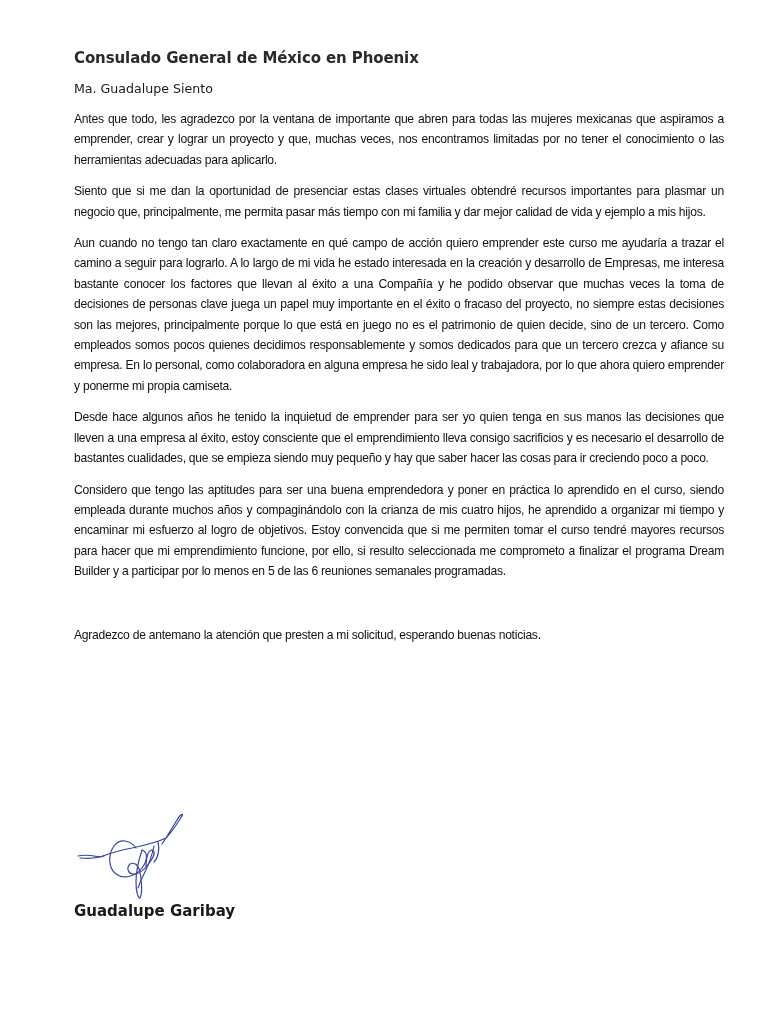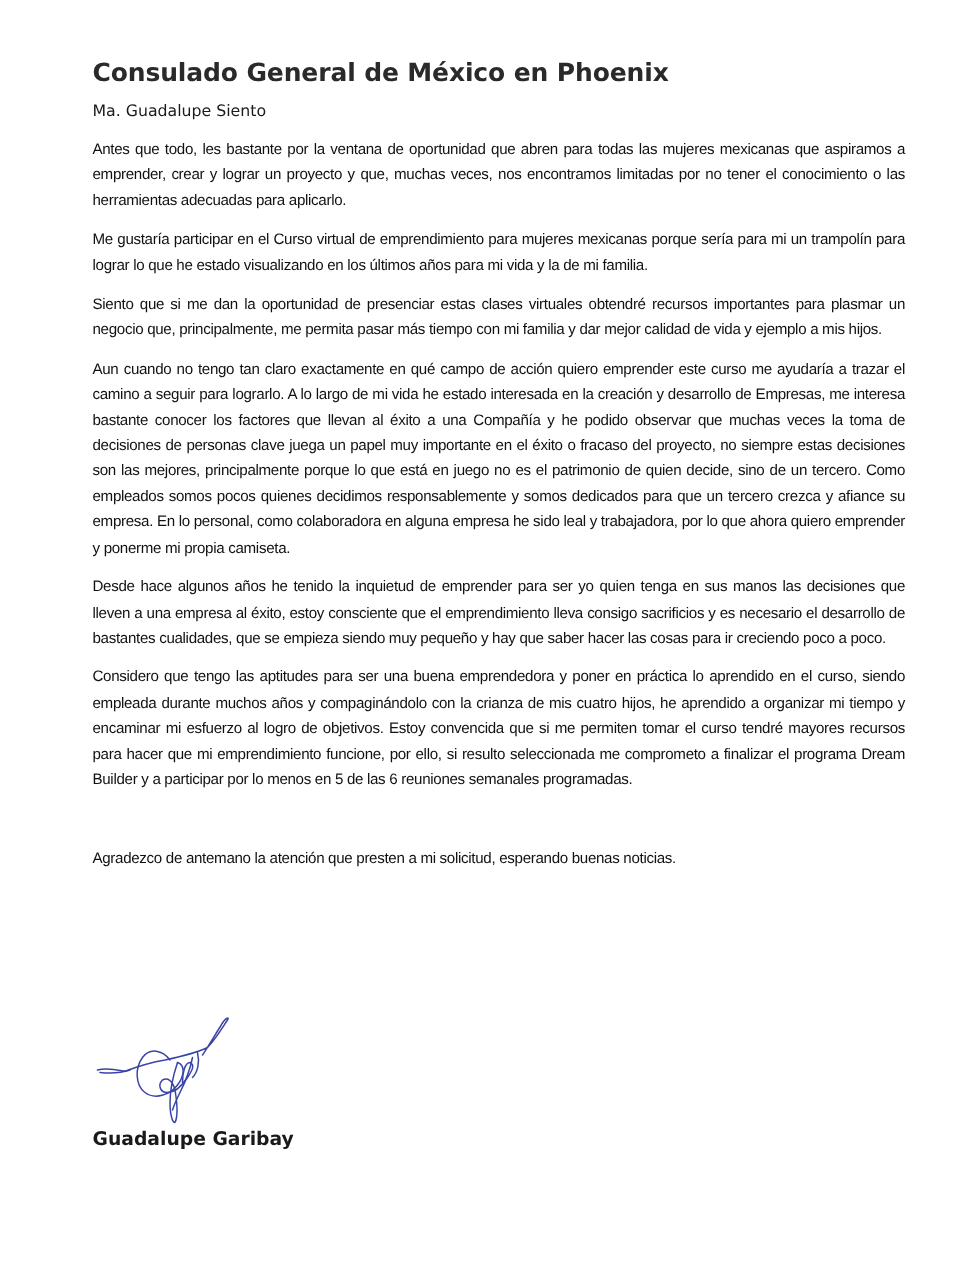--- a/index.html
+++ b/index.html
@@ -17,21 +17,21 @@
     }
     .page {
       position: absolute;
       left: 74px;
       top: 48px;
       width: 650px;
     }
     .title {
       font-family: "DejaVu Sans", sans-serif;
       font-weight: bold;
-      font-size: 20px;
+      font-size: 15px;
       color: #2a2a2a;
       margin: 0;
       letter-spacing: -0.1px;
       line-height: 20px;
     }
     .subtitle {
       font-family: "DejaVu Sans", sans-serif;
       font-size: 12.6px;
       color: #1a1a1a;
       margin: 13px 0 0 0;
@@ -86,22 +86,21 @@
     }
   </style>
 </head>
 <body>
 
 <div class="page">
   <h1 class="title">Consulado General de México en Phoenix</h1>
   <p class="author">Ma. Guadalupe Siento</p>
 
   <div class="body-text">
-    <p class="para">Antes que todo, les bastante por la ventana de oportunidad que abren para todas las mujeres mexicanas que aspiramos a emprender, crear y lograr un proyecto y que, muchas veces, nos encontramos limitadas por no tener el conocimiento o las herramientas adecuadas para aplicarlo.</p>
-    <p class="para">Me gustaría participar en el Curso virtual de emprendimiento para mujeres mexicanas porque sería para mi un trampolín para lograr lo que he estado visualizando en los últimos años para mi vida y la de mi familia.</p>
+    <p class="para">Antes que todo, les agradezco por la ventana de importante que abren para todas las mujeres mexicanas que aspiramos a emprender, crear y lograr un proyecto y que, muchas veces, nos encontramos limitadas por no tener el conocimiento o las herramientas adecuadas para aplicarlo.</p>
     <p class="para">Siento que si me dan la oportunidad de presenciar estas clases virtuales obtendré recursos importantes para plasmar un negocio que, principalmente, me permita pasar más tiempo con mi familia y dar mejor calidad de vida y ejemplo a mis hijos.</p>
     <p class="para">Aun cuando no tengo tan claro exactamente en qué campo de acción quiero emprender este curso me ayudaría a trazar el camino a seguir para lograrlo. A lo largo de mi vida he estado interesada en la creación y desarrollo de Empresas, me interesa bastante conocer los factores que llevan al éxito a una Compañía y he podido observar que muchas veces la toma de decisiones de personas clave juega un papel muy importante en el éxito o fracaso del proyecto, no siempre estas decisiones son las mejores, principalmente porque lo que está en juego no es el patrimonio de quien decide, sino de un tercero. Como empleados somos pocos quienes decidimos responsablemente y somos dedicados para que un tercero crezca y afiance su empresa. En lo personal, como colaboradora en alguna empresa he sido leal y trabajadora, por lo que ahora quiero emprender y ponerme mi propia camiseta.</p>
     <p class="para">Desde hace algunos años he tenido la inquietud de emprender para ser yo quien tenga en sus manos las decisiones que lleven a una empresa al éxito, estoy consciente que el emprendimiento lleva consigo sacrificios y es necesario el desarrollo de bastantes cualidades, que se empieza siendo muy pequeño y hay que saber hacer las cosas para ir creciendo poco a poco.</p>
     <p class="para last-body">Considero que tengo las aptitudes para ser una buena emprendedora y poner en práctica lo aprendido en el curso, siendo empleada durante muchos años y compaginándolo con la crianza de mis cuatro hijos, he aprendido a organizar mi tiempo y encaminar mi esfuerzo al logro de objetivos. Estoy convencida que si me permiten tomar el curso tendré mayores recursos para hacer que mi emprendimiento funcione, por ello, si resulto seleccionada me comprometo a finalizar el programa Dream Builder y a participar por lo menos en 5 de las 6 reuniones semanales programadas.</p>
   </div>
 
   <p class="closing">Agradezco de antemano la atención que presten a mi solicitud, esperando buenas noticias.</p>
 </div>
 
 <svg class="signature" viewBox="0 0 110 90" xmlns="http://www.w3.org/2000/svg">

